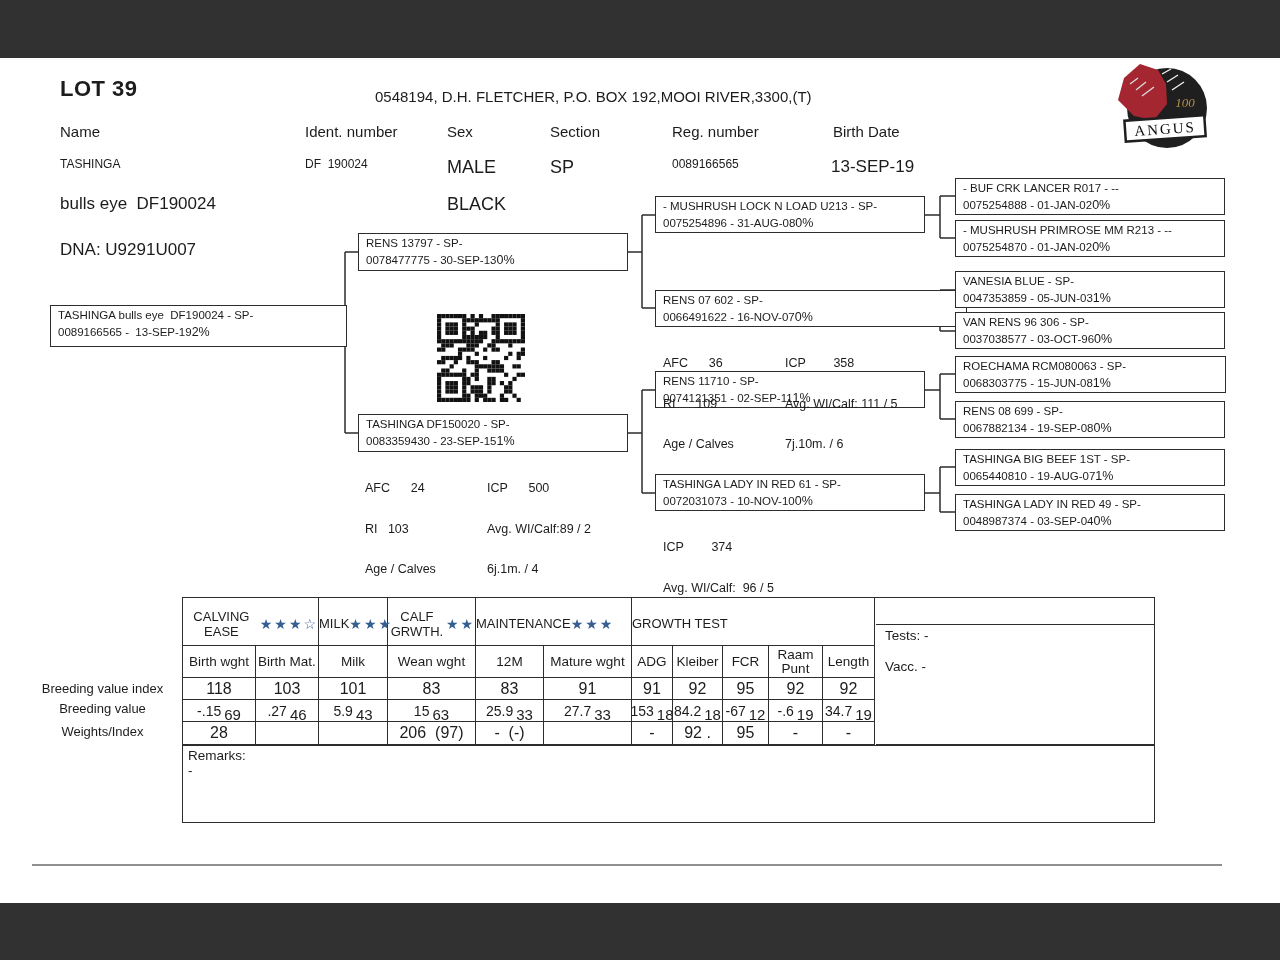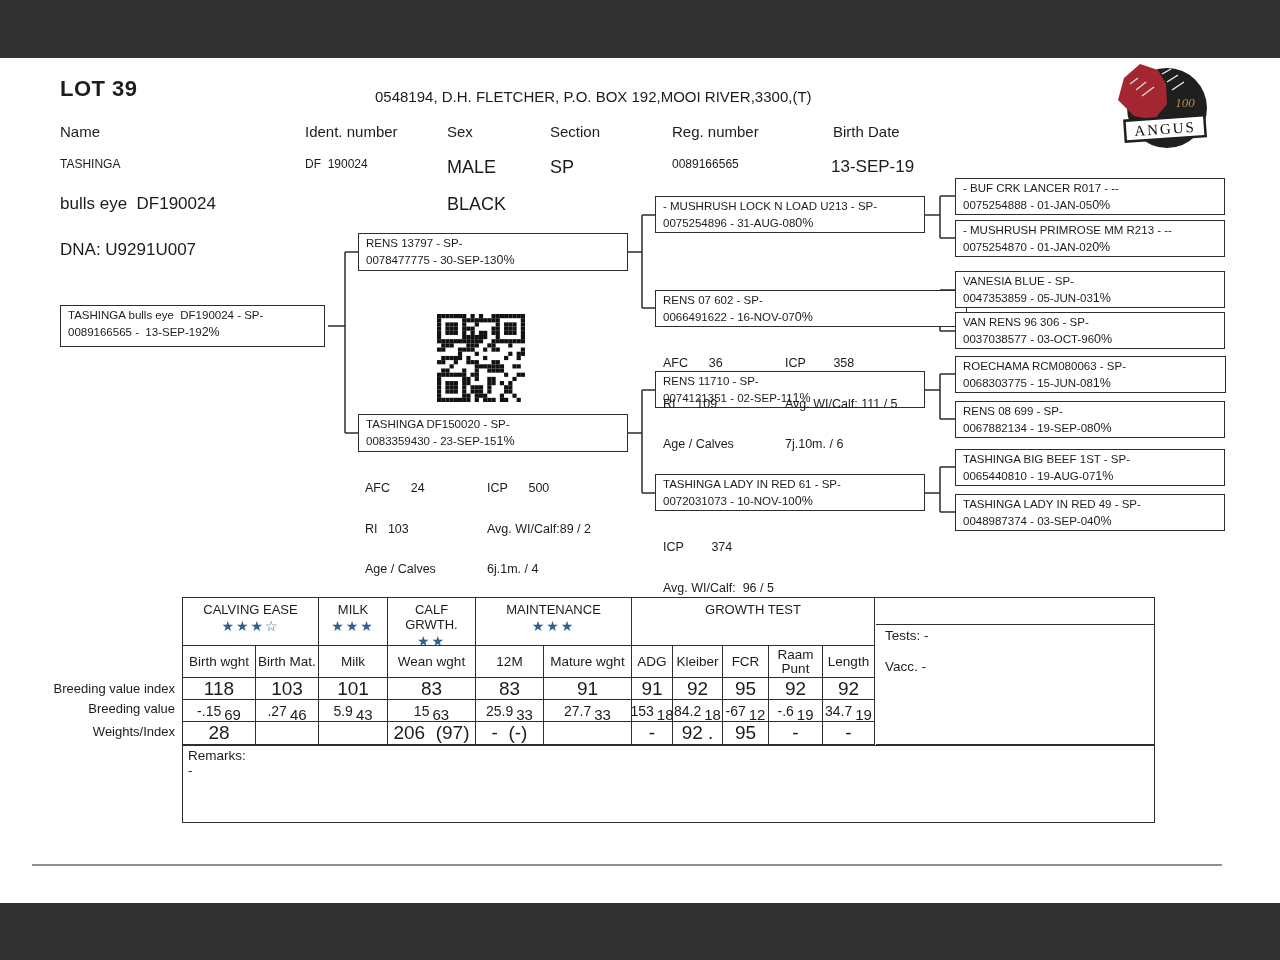--- a/index.html
+++ b/index.html
@@ -24,35 +24,35 @@
   .scol1{width:122px;}
   svg.conn{position:absolute;left:0;top:0;}
   
   #twrap{position:absolute;left:182px;top:597px;width:973px;height:226px;
          border:1.5px solid #2d2d2d;box-sizing:border-box;background:#fff;}
   #tgrid{position:absolute;left:0;top:0;display:grid;
          grid-template-columns:73px 63px 69px 88px 68px 88px 41px 50px 46px 54px 52px;
          grid-template-rows:48px 32px 22px 22px 23px;}
   .c{border-right:1px solid #2d2d2d;border-bottom:1px solid #2d2d2d;box-sizing:border-box;
      display:flex;align-items:center;justify-content:center;text-align:center;}
-  .gc{flex-direction:column;justify-content:flex-start;padding-top:4px;font-size:13px;}
+  .gc{flex-direction:row;justify-content:flex-start;padding-top:4px;font-size:13px;}
   .stars{font-size:14px;letter-spacing:2px;color:#365f91;line-height:18px;}
   .hc{font-size:13.5px;line-height:14px;}
-  .dc{font-size:19px;white-space:pre;text-align:center;}
+  .dc{font-size:16px;white-space:pre;text-align:center;}
   .vc{font-size:14px;}
   .acc{font-size:15px;margin-left:3px;margin-top:7px;}
   .sp2{grid-column:span 2;}
   .sp5{grid-column:span 5;}
   #side{position:absolute;left:693px;top:0;width:278px;height:147px;border-bottom:1px solid #2d2d2d;
         box-sizing:border-box;font-size:13.5px;}
   #side .topcell{height:26px;border-bottom:1px solid #2d2d2d;}
   #side div.txt{padding:3px 0 0 9px;}
   #remarks{position:absolute;left:0;top:147px;width:971px;height:77px;border-top:1px solid #2d2d2d;
            font-size:13.5px;padding:2px 0 0 5px;box-sizing:border-box;}
-  .rowlab{position:absolute;left:30px;width:145px;text-align:right;font-size:13px;}
+  .rowlab{position:absolute;left:30px;width:145px;text-align:center;font-size:13px;}
   .rule{position:absolute;left:32px;top:864px;width:1190px;border-top:2px solid #8f8f8f;}
   .qr{position:absolute;left:437px;top:314px;}
 </style>
 </head>
 <body>
 
 <div id="page">
   <div id="topbar" class="bar"></div>
   <div id="botbar" class="bar"></div>
 
@@ -322,21 +322,21 @@
       <rect x="28" y="80" width="4" height="4" fill="#111"></rect>
       <rect x="36" y="80" width="4" height="4" fill="#111"></rect>
       <rect x="44" y="80" width="4" height="4" fill="#111"></rect>
       <rect x="48" y="80" width="4" height="4" fill="#111"></rect>
       <rect x="52" y="80" width="4" height="4" fill="#111"></rect>
       <rect x="60" y="80" width="4" height="4" fill="#111"></rect>
       <rect x="64" y="80" width="4" height="4" fill="#111"></rect>
       <rect x="76" y="80" width="4" height="4" fill="#111"></rect>
     </svg>
 
-  <div class="pbox" style="left:60px;top:305px;width:265px;height:42px">
+  <div class="pbox" style="left:50px;top:305px;width:297px;height:42px">
     <div class="pl"><span>TASHINGA bulls eye  DF190024 - SP</span><span>-</span></div>
     <div class="pl"><span>0089166565 -  13-SEP-19</span><span class="pp">2%</span></div>
   </div>
 
   <div class="pbox" style="left:358px;top:233px;width:270px;height:38px">
     <div class="pl"><span>RENS 13797 - SP</span><span>-</span></div>
     <div class="pl"><span>0078477775 - 30-SEP-13</span><span class="pp">0%</span></div>
   </div>
 
   <div class="pbox" style="left:358px;top:414px;width:270px;height:38px">
@@ -359,21 +359,21 @@
     <div class="pl"><span>0074121351 - 02-SEP-11</span><span class="pp">1%</span></div>
   </div>
 
   <div class="pbox" style="left:655px;top:474px;width:270px;height:37px">
     <div class="pl"><span>TASHINGA LADY IN RED 61 - SP</span><span>-</span></div>
     <div class="pl"><span>0072031073 - 10-NOV-10</span><span class="pp">0%</span></div>
   </div>
 
   <div class="pbox" style="left:955px;top:178px;width:270px;height:37px">
     <div class="pl"><span>- BUF CRK LANCER R017 - -</span><span>-</span></div>
-    <div class="pl"><span>0075254888 - 01-JAN-05</span><span class="pp">0%</span></div>
+    <div class="pl"><span>0075254888 - 01-JAN-02</span><span class="pp">0%</span></div>
   </div>
 
   <div class="pbox" style="left:955px;top:220px;width:270px;height:37px">
     <div class="pl"><span>- MUSHRUSH PRIMROSE MM R213 - -</span><span>-</span></div>
     <div class="pl"><span>0075254870 - 01-JAN-02</span><span class="pp">0%</span></div>
   </div>
 
   <div class="pbox" style="left:955px;top:271px;width:270px;height:37px">
     <div class="pl"><span>VANESIA BLUE - SP</span><span>-</span></div>
     <div class="pl"><span>0047353859 - 05-JUN-03</span><span class="pp">1%</span></div>

